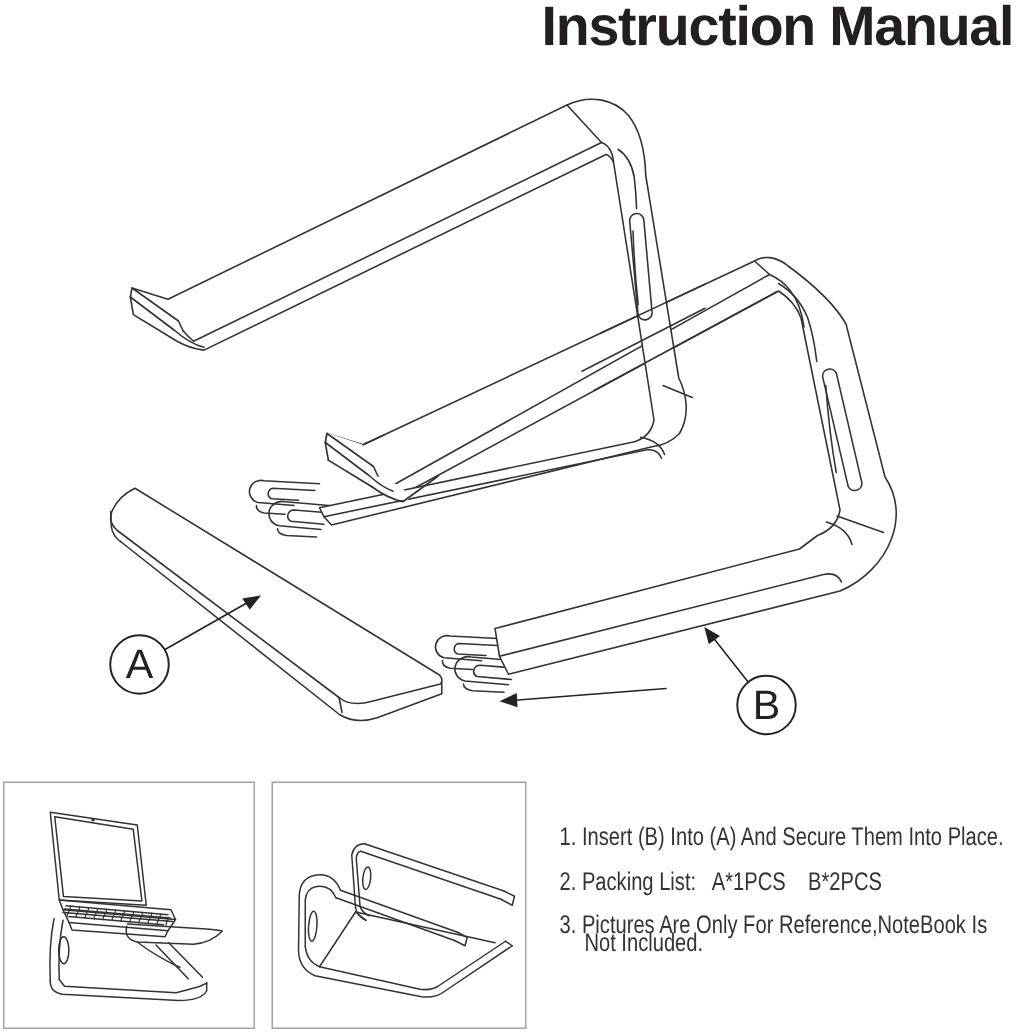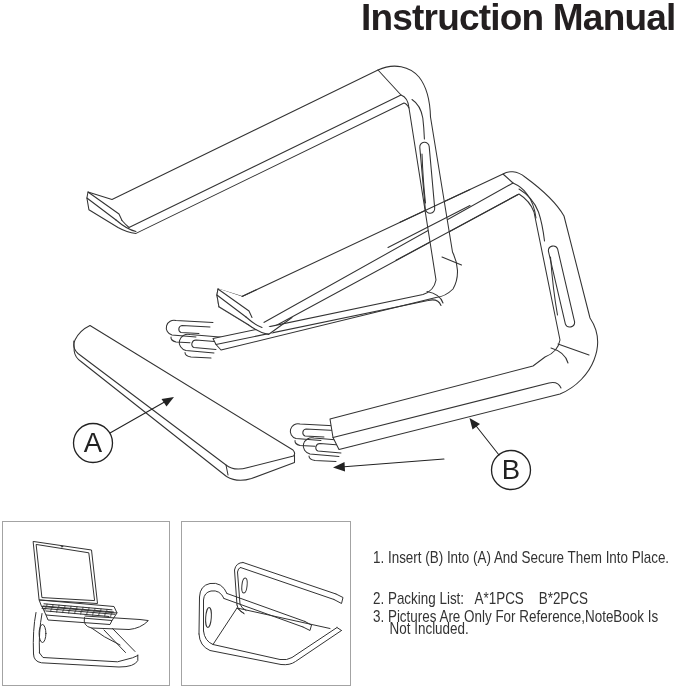--- a/index.html
+++ b/index.html
@@ -186,15 +186,15 @@
 <path d="M 213,644.5 L 237,608 L 244,613.5"></path>
 <path d="M 237,608 L 330,628.5 M 337,627.5 L 341.5,630.5"></path>
 </g>
 </svg>
 
 <div class="box" id="box1"></div>
 <div class="box" id="box2"></div>
 
 <div id="txt">
 <div class="it" style="top:0px;"><span class="sq">1. Insert (B) Into (A) And Secure Them Into Place.</span></div>
-<div class="it" style="top:30px;margin-top:11px;"><span class="sq">2. Packing List:&nbsp;&nbsp; A*1PCS&nbsp;&nbsp;&nbsp; B*2PCS</span></div>
+<div class="it" style="top:30px;"><span class="sq">2. Packing List:&nbsp;&nbsp; A*1PCS&nbsp;&nbsp;&nbsp; B*2PCS</span></div>
 <div class="it" style="top:63px;line-height:12.6px;"><span class="sq">3. Pictures Are Only For Reference,NoteBook Is<br><span style="margin-left:21px;">Not Included.</span></span></div>
 </div>
 
 </body></html>

